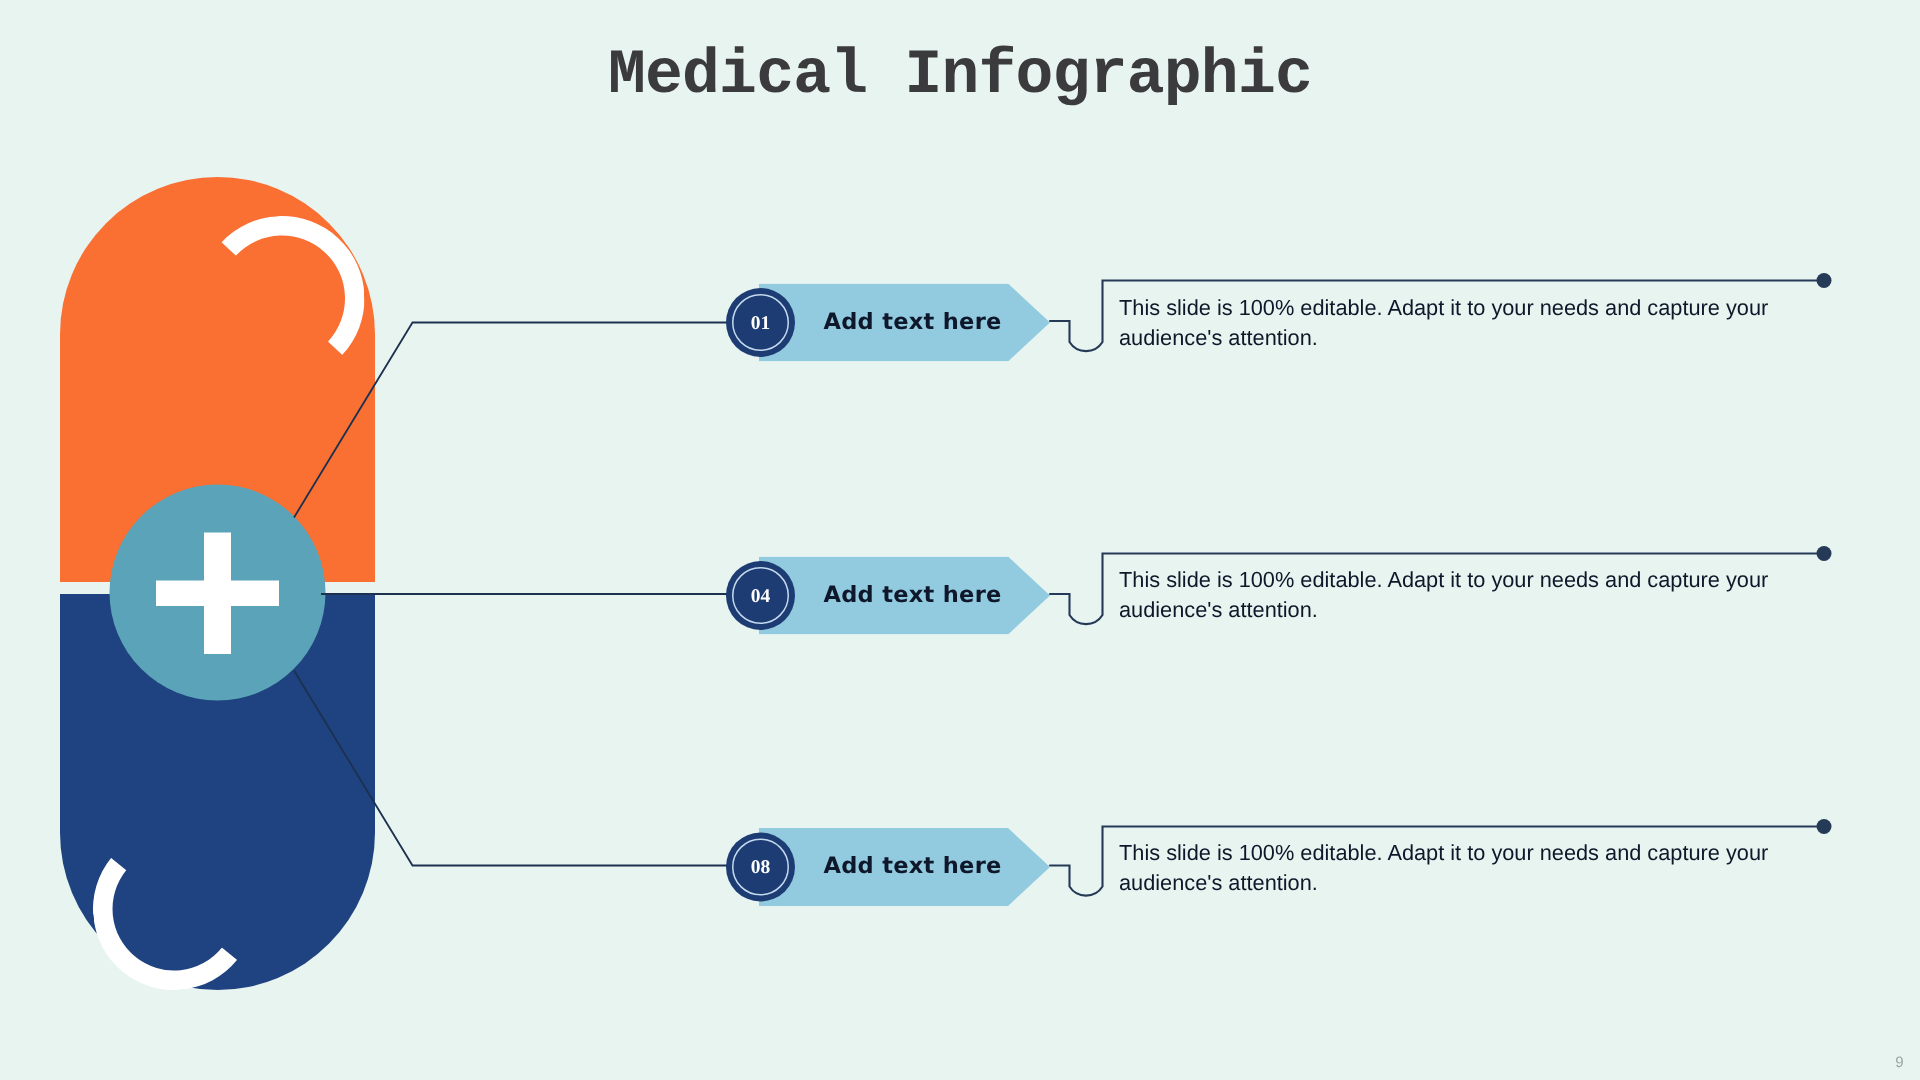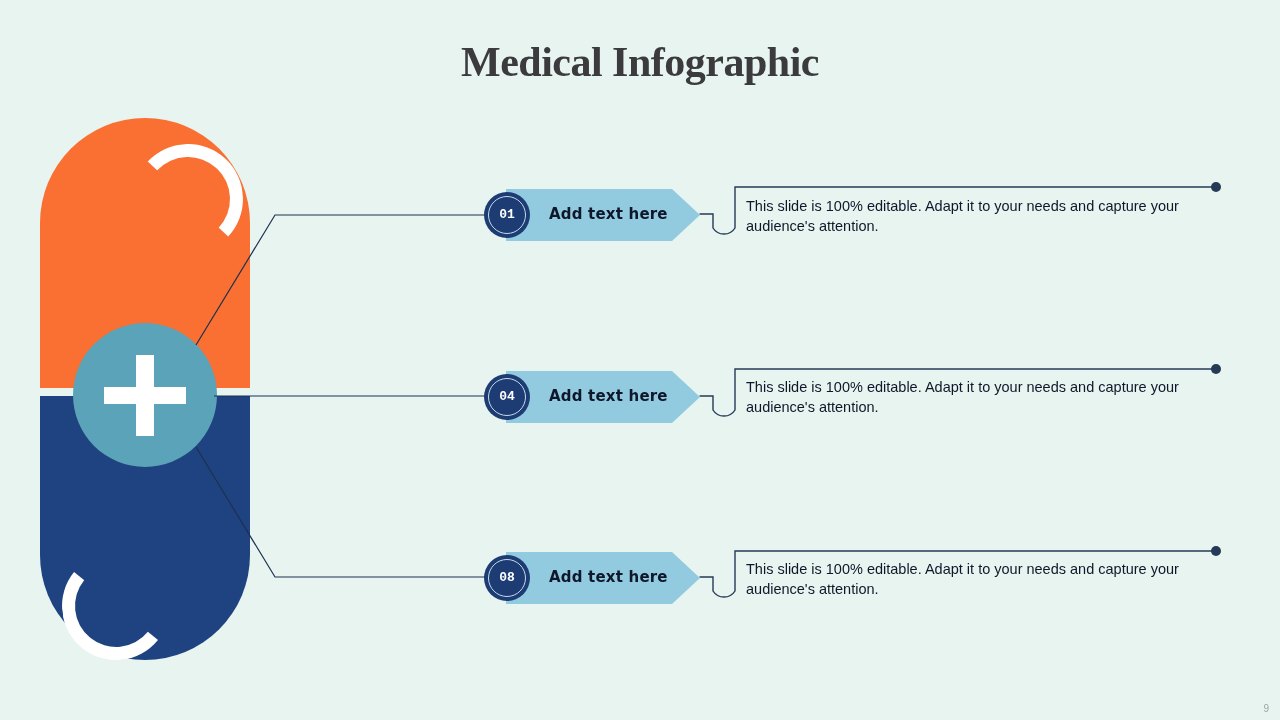--- a/index.html
+++ b/index.html
@@ -20,28 +20,28 @@
     left: 0; top: 0;
     width: 1280px;
     height: 720px;
     background: #e8f4f0;
   }
 
   
   #page-title {
     position: absolute;
     left: 0;
-    top: 38px;
+    top: 26px;
     width: 1280px;
     text-align: center;
     font-size: 42px;
     font-weight: bold;
     color: #3b3b3e;
     letter-spacing: -0.5px;
-    font-family: Liberation Serif, serif;
+    font-family: Liberation Mono, monospace;
   }
 
   
   #capsule {
     position: absolute;
     left: 40px;
     top: 118px;
     width: 210px;
     height: 542px;
   }
@@ -174,21 +174,21 @@
     position: absolute;
     left: 0;
     top: 0;
     width: 46px;
     height: 46px;
     line-height: 46px;
     text-align: center;
     color: #ffffff;
     font-size: 13px;
     font-weight: bold;
-    font-family: Liberation Mono, monospace;
+    font-family: Liberation Serif, serif;
   }
 
   .desc {
     position: absolute;
     width: 482px;
     font-size: 14.5px;
     line-height: 20px;
     color: #0f172a;
     font-family: "Liberation Sans", sans-serif;
   }

